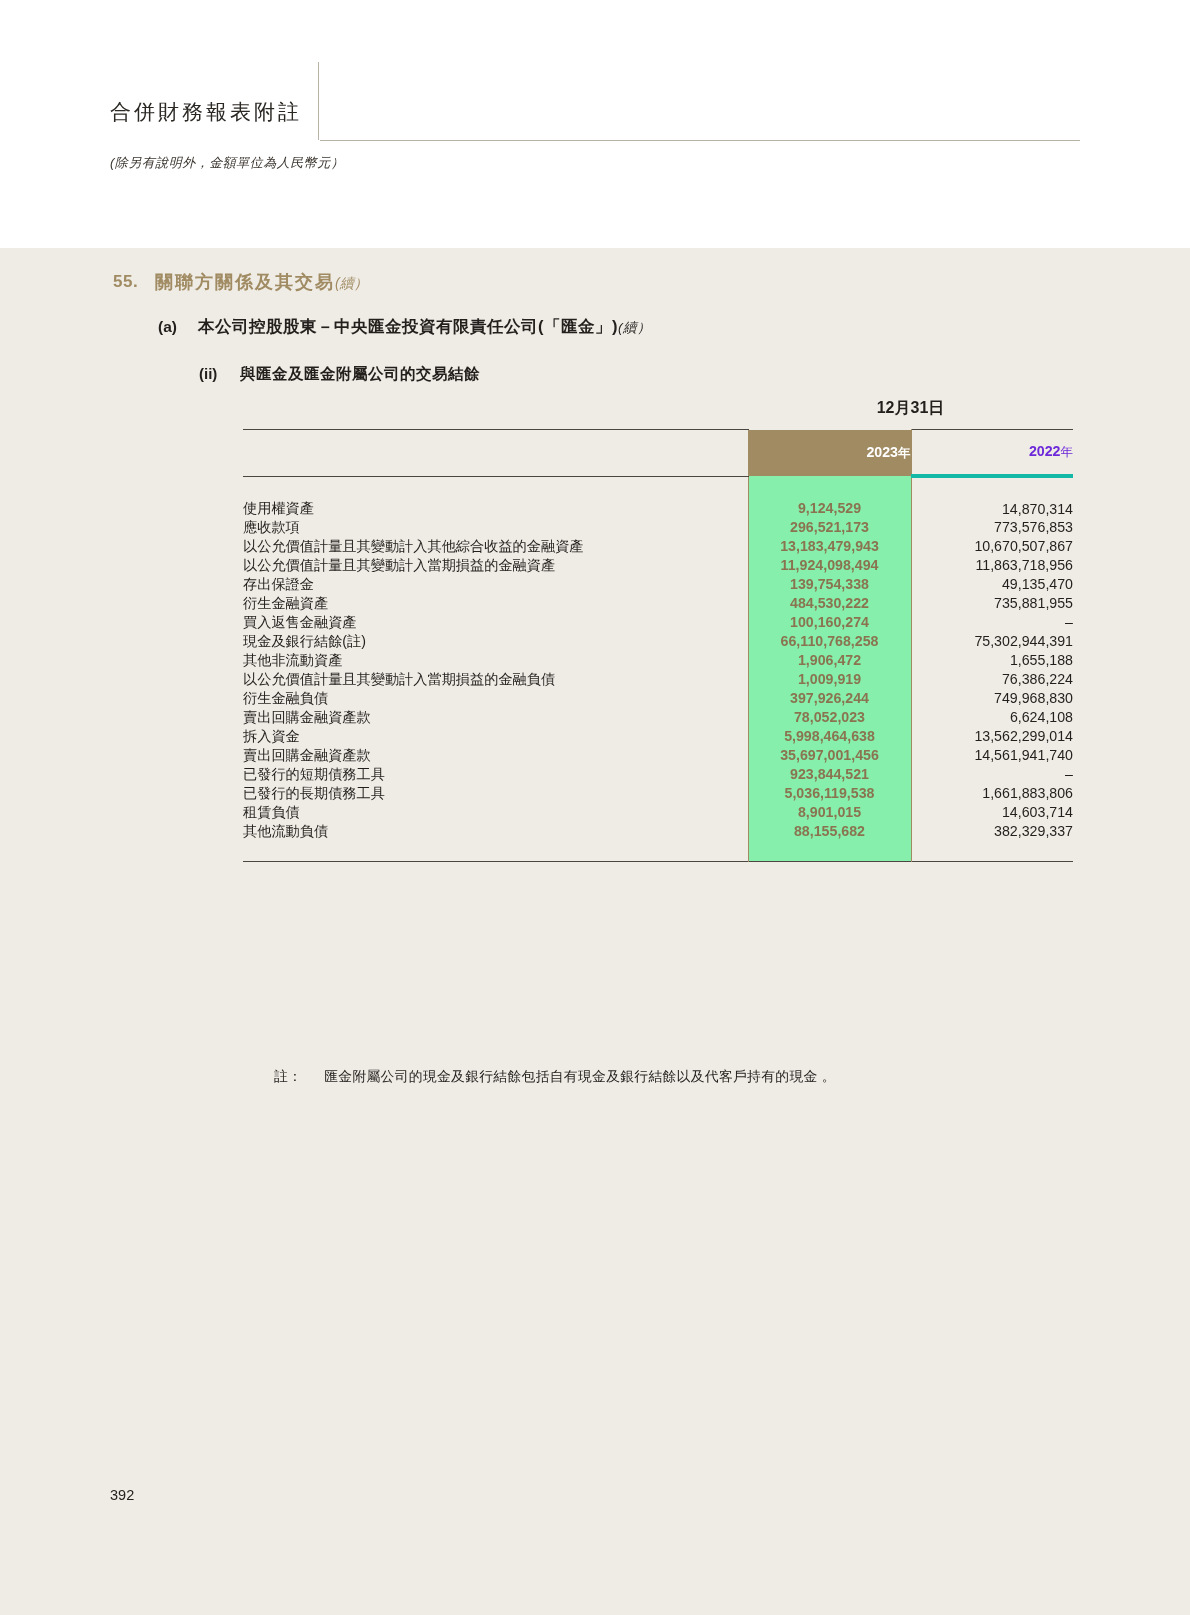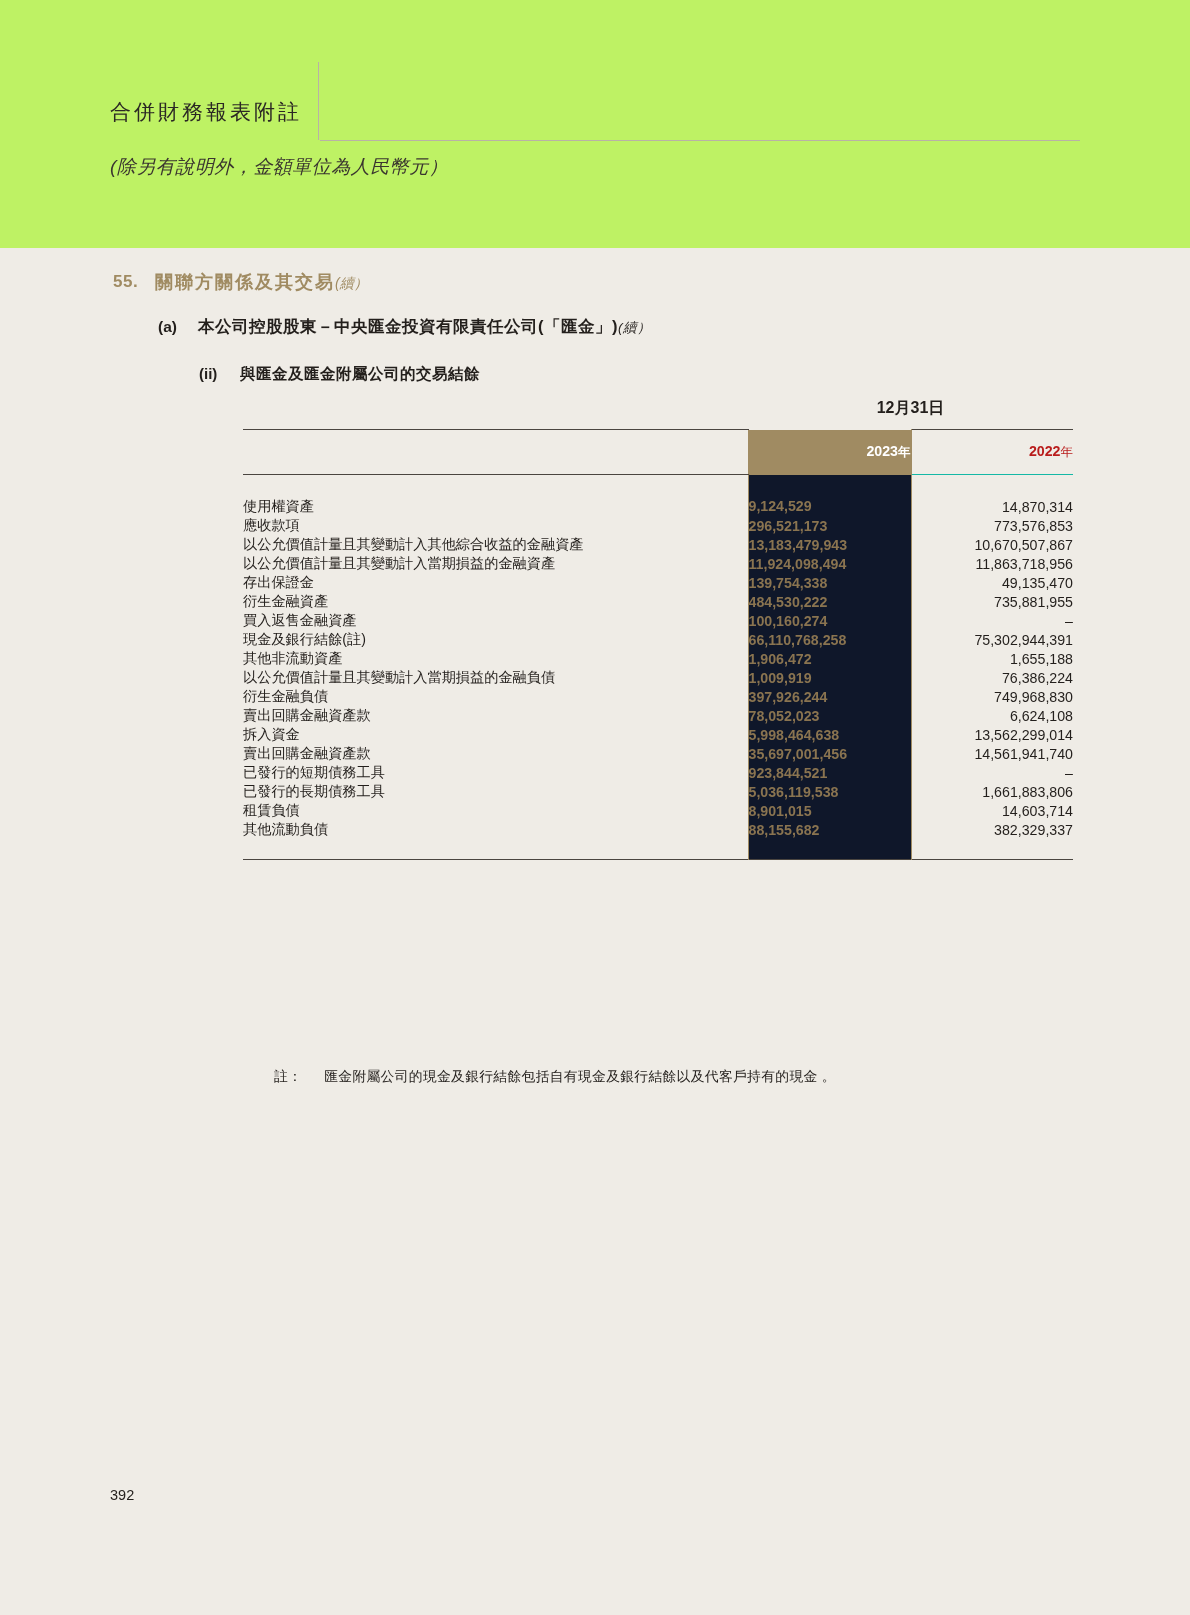--- a/index.html
+++ b/index.html
@@ -19,21 +19,21 @@
     position: relative;
     width: 1190px;
     height: 1615px;
   }
   
   .header-band {
     position: absolute;
     left: 0; top: 0;
     width: 1190px;
     height: 248px;
-    background: #bef264;
+    background: #ffffff;
   }
   .header-inner {
     position: absolute;
     left: 110px;
     top: 62px;
     width: 970px;
   }
   .header-title-row {
     display: flex;
     align-items: flex-end;
@@ -57,21 +57,21 @@
     left: 210px;
     top: 78px;
     width: 760px;
     height: 1px;
     background: #b9b2a6;
   }
   .header-sub {
     position: absolute;
     left: 0;
     top: 92px;
-    font-size: 19px;
+    font-size: 13px;
     font-style: italic;
     color: #3a352f;
     letter-spacing: 0.5px;
   }
   
   .content {
     position: absolute;
     left: 0; top: 248px;
     width: 1190px;
   }
@@ -178,43 +178,43 @@
     color: #ffffff;
     font-weight: bold;
     text-align: right;
     padding: 0 14px 0 0;
     height: 44px;
     vertical-align: middle;
     font-size: 14.5px;
   }
   .hdr-2022 {
     border-top: 1px solid #4a4540;
-    border-bottom: 1px solid #14b8a6;
+    border-bottom: 4px solid #14b8a6;
     text-align: right;
     padding: 0 14px 0 0;
     height: 44px;
     vertical-align: middle;
     font-size: 14.5px;
-    color: #b91c1c;
+    color: #6d28d9;
   }
   .hdr-2023 .yr, .hdr-2022 .yr { font-size: 12.5px; font-weight: normal; }
   .hdr-2023 .yr { font-weight: bold; }
 
   td.lab {
     padding: 4.6px 0 4.6px 14px;
     color: #231f1c;
     white-space: nowrap;
   }
   td.v2023 {
-    background: #0f172a;
+    background: #86efac;
     color: #8c7games;
     color: #8a7category;
     color: #8a7450;
     font-weight: bold;
-    text-align: left;
+    text-align: center;
     padding: 4.6px 14px 4.6px 0;
     white-space: nowrap;
   }
   td.v2022 {
     text-align: right;
     padding: 4.6px 14px 4.6px 0;
     white-space: nowrap;
     color: #231f1c;
   }
   tr.first-row td { padding-top: 22px; }

